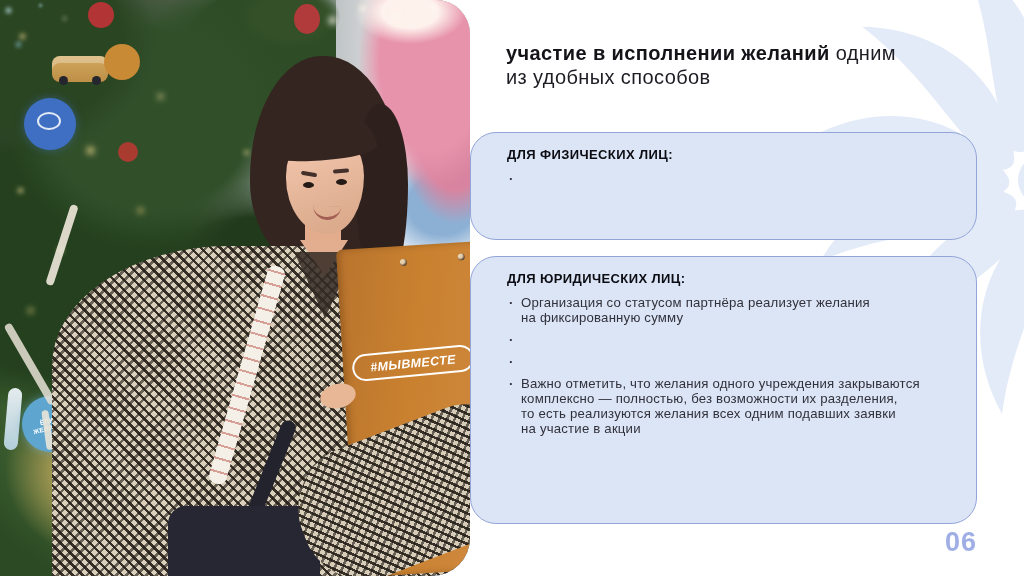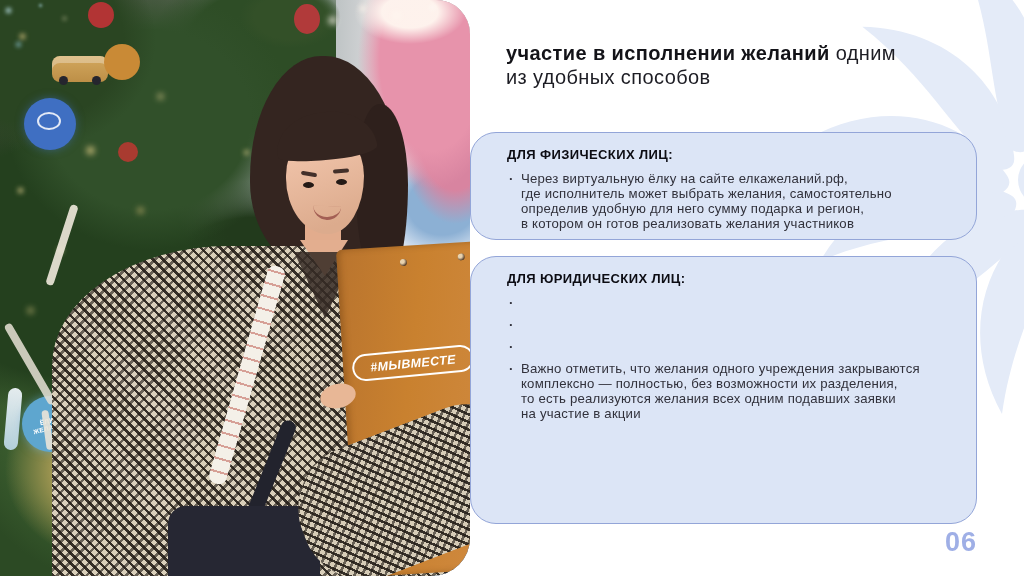--- a/index.html
+++ b/index.html
@@ -265,33 +265,31 @@
   </div>
 
   <h1 class="title"><b>участие в исполнении желаний</b><span> одним
 из удобных способов</span></h1>
 
   <section class="card card-1">
     <h2>ДЛЯ ФИЗИЧЕСКИХ ЛИЦ:</h2>
     <ul>
       <li>
         <span class="marker">·</span>
-        <span class="btext">Через виртуальную ёлку на сайте елкажеланий.рф,
-где исполнитель может выбрать желания, самостоятельно
-определив удобную для него сумму подарка и регион,
-в котором он готов реализовать желания участников</span>
       </li>
     </ul>
   </section>
 
   <section class="card card-2">
     <h2>ДЛЯ ЮРИДИЧЕСКИХ ЛИЦ:</h2>
     <ul>
       <li>
         <span class="marker">·</span>
+        <span class="btext">Организация со статусом партнёра реализует желания
+на фиксированную сумму</span>
       </li>
       <li>
         <span class="marker">·</span>
       </li>
       <li>
         <span class="marker">·</span>
       </li>
       <li>
         <span class="marker">·</span>
         <span class="btext">Важно отметить, что желания одного учреждения закрываются

